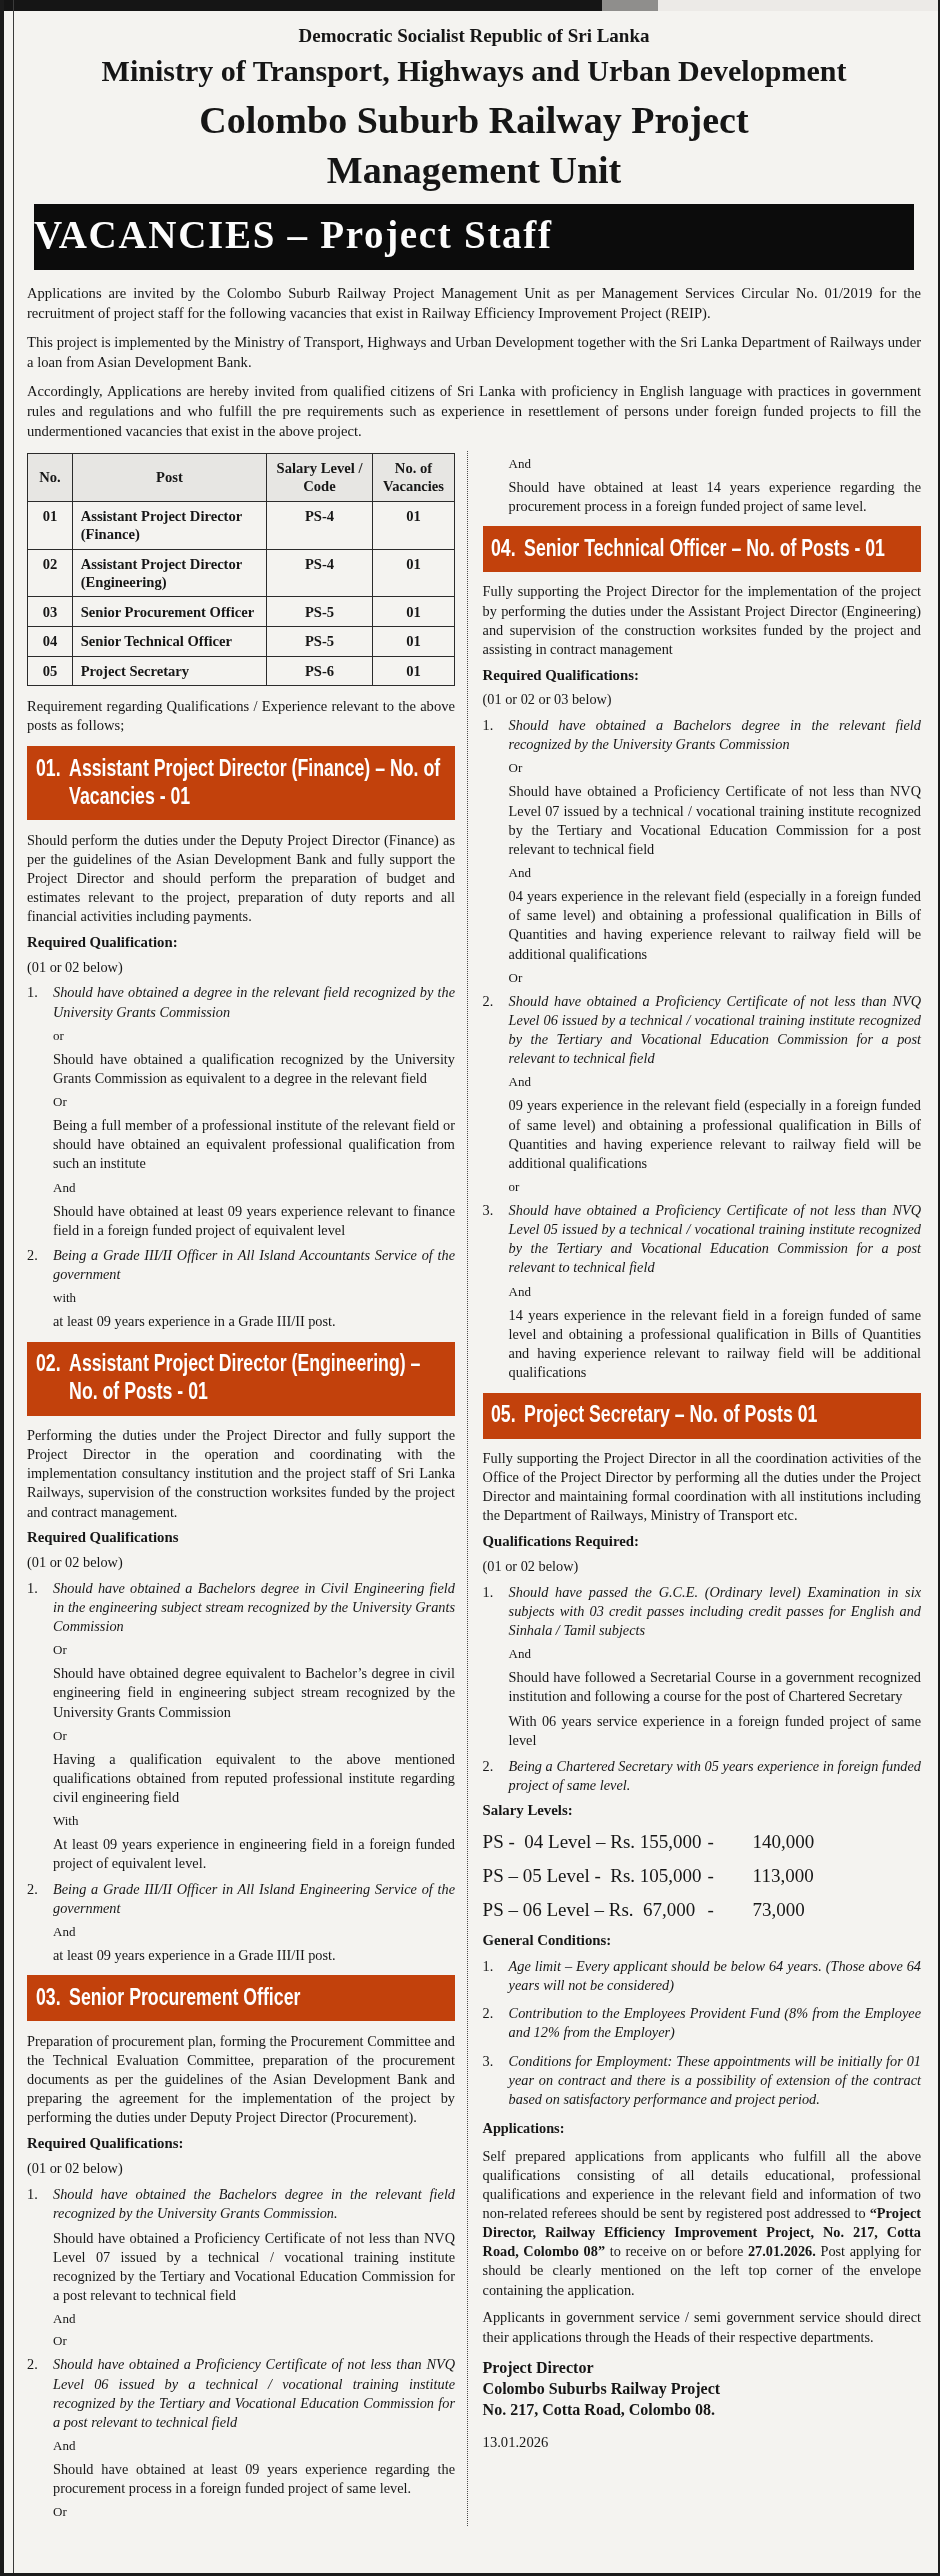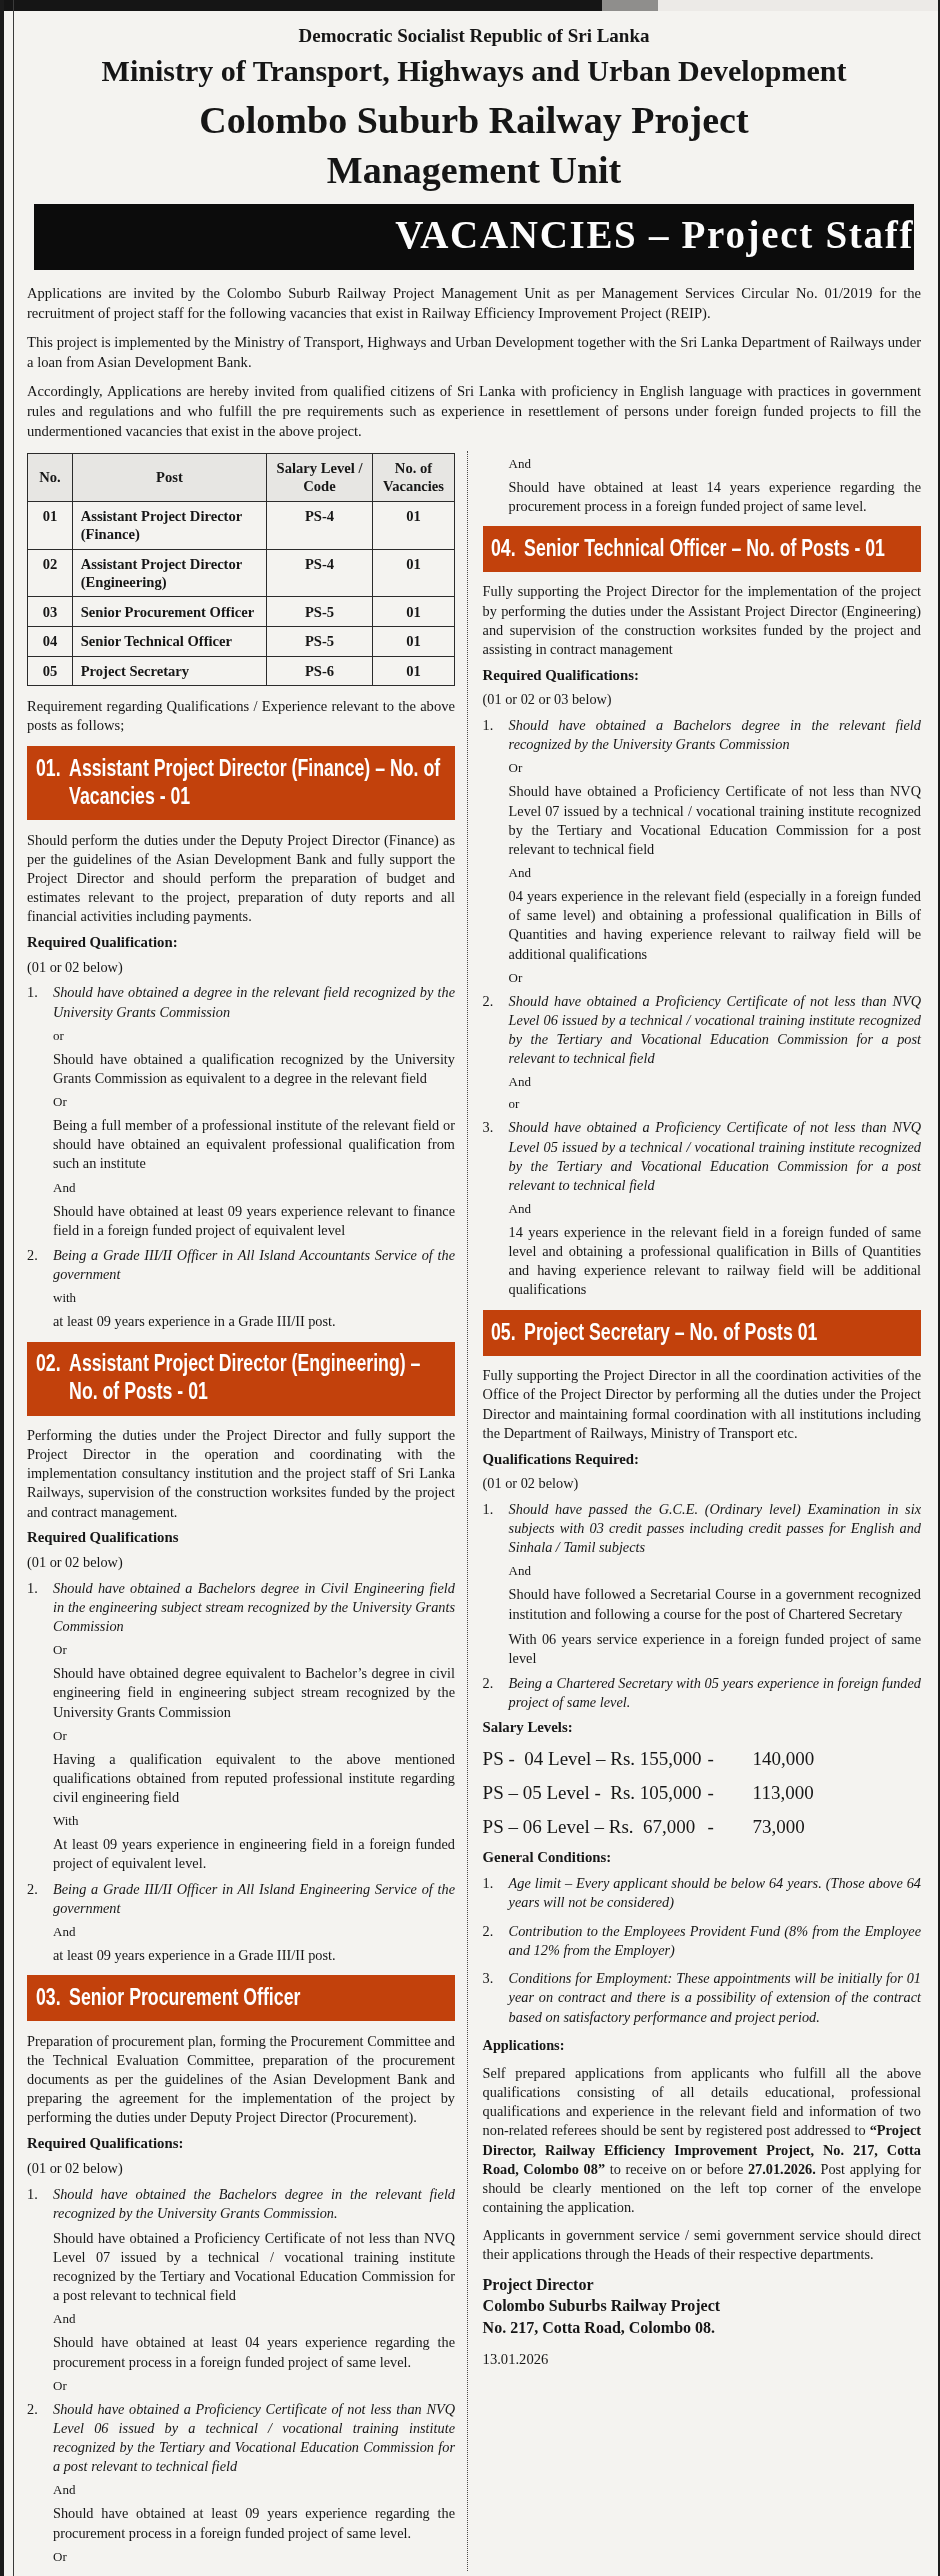--- a/index.html
+++ b/index.html
@@ -8,21 +8,21 @@
     background:#f4f3f0;color:#161616;
     border-left:4.3px solid #1b1b1b;border-right:2.6px solid #1b1b1b;border-bottom:3.4px solid #1b1b1b;
     padding:0 17px 12px 23px;
     font-family:"Liberation Serif","DejaVu Serif",serif;
   }
   .ad::before{content:"";position:absolute;left:8.6px;top:0;bottom:0;width:1.7px;background:#3a3a3a;}
   .topbar{height:11px;margin:0 -17px 0 -23px;background:linear-gradient(90deg,#151515 0 64%,#8f8e8c 64% 70%,#eceae7 70% 100%);}
   .country{text-align:center;font-weight:bold;font-size:19px;margin:13.7px 0 3.4px;}
   .ministry{text-align:center;font-weight:bold;font-size:30px;line-height:1.15;margin:6.9px 0 5.2px;}
   .unit{text-align:center;font-weight:bold;font-size:38px;line-height:1.32;margin:6.9px 0 8.6px;}
-  .vac-banner{background:#0c0c0c;color:#fcfcfc;text-align:right;font-weight:bold;font-size:39px;letter-spacing:1.7px;padding:8.6px 0 13px;margin:6.9px 6.9px 13.7px;}
+  .vac-banner{background:#0c0c0c;color:#fcfcfc;text-align:left;font-weight:bold;font-size:39px;letter-spacing:1.7px;padding:8.6px 0 13px;margin:6.9px 6.9px 13.7px;}
   .intro p{font-size:14.6px;line-height:1.36;text-align:justify;margin:0 0 9.4px;}
   .cols{display:flex;margin-top:1.7px;}
   .col-l{flex:0 0 428px;width:428px;padding-right:12px;}
   .col-r{flex:1;border-left:1.7px dotted #4a4a4a;padding-left:14.6px;min-width:0;}
   table.vtable{border-collapse:collapse;width:100%;margin:1.7px 0 10.3px;}
   .vtable th,.vtable td{border:1.7px solid #2b2b2b;font-weight:bold;font-size:14.6px;padding:5.2px 7.7px;line-height:1.25;}
   .vtable th{background:#e7e6e3;text-align:center;}
   .vtable td{vertical-align:top;}
   .vtable td.c{text-align:center;}
   .req-note{font-size:14.6px;line-height:1.35;text-align:justify;margin:6.9px 0 10.3px;}
@@ -181,21 +181,20 @@
           </div>
           <p class="secp">Preparation of procurement plan, forming the Procurement Committee and the Technical Evaluation Committee, preparation of the procurement documents as per the guidelines of the Asian Development Bank and preparing the agreement for the implementation of the project by performing the duties under Deputy Project Director (Procurement).</p>
           <p class="lbl">Required Qualifications:</p>
           <p class="note">(01 or 02 below)</p>
           <div class="li">
             <span class="li-n">1.</span>
             <span class="li-t">Should have obtained the Bachelors degree in the relevant field recognized by the University Grants Commission.</span>
           </div>
           <p class="sub">Should have obtained a Proficiency Certificate of not less than NVQ Level 07 issued by a technical / vocational training institute recognized by the Tertiary and Vocational Education Commission for a post relevant to technical field</p>
           <p class="conn">And</p>
-          <p class="sub">Should have obtained at least 04 years experience regarding the procurement process in a foreign funded project of same level.</p>
           <p class="conn">Or</p>
           <div class="li">
             <span class="li-n">2.</span>
             <span class="li-t">Should have obtained a Proficiency Certificate of not less than NVQ Level 06 issued by a technical / vocational training institute recognized by the Tertiary and Vocational Education Commission for a post relevant to technical field</span>
           </div>
           <p class="conn">And</p>
           <p class="sub">Should have obtained at least 09 years experience regarding the procurement process in a foreign funded project of same level.</p>
           <p class="conn">Or</p>
         </div>
     </div>
@@ -223,20 +222,21 @@
           <p class="conn">Or</p>
           <p class="sub">Should have obtained a Proficiency Certificate of not less than NVQ Level 07 issued by a technical / vocational training institute recognized by the Tertiary and Vocational Education Commission for a post relevant to technical field</p>
           <p class="conn">And</p>
           <p class="sub">04 years experience in the relevant field (especially in a foreign funded of same level) and obtaining a professional qualification in Bills of Quantities and having experience relevant to railway field will be additional qualifications</p>
           <p class="conn">Or</p>
           <div class="li">
             <span class="li-n">2.</span>
             <span class="li-t">Should have obtained a Proficiency Certificate of not less than NVQ Level 06 issued by a technical / vocational training institute recognized by the Tertiary and Vocational Education Commission for a post relevant to technical field</span>
           </div>
           <p class="conn">And</p>
+          <p class="sub">09 years experience in the relevant field (especially in a foreign funded of same level) and obtaining a professional qualification in Bills of Quantities and having experience relevant to railway field will be additional qualifications</p>
           <p class="conn">or</p>
           <div class="li">
             <span class="li-n">3.</span>
             <span class="li-t">Should have obtained a Proficiency Certificate of not less than NVQ Level 05 issued by a technical / vocational training institute recognized by the Tertiary and Vocational Education Commission for a post relevant to technical field</span>
           </div>
           <p class="conn">And</p>
           <p class="sub">14 years experience in the relevant field in a foreign funded of same level and obtaining a professional qualification in Bills of Quantities and having experience relevant to railway field will be additional qualifications</p>
         </div>
       <div>
           <div class="sec-head">

